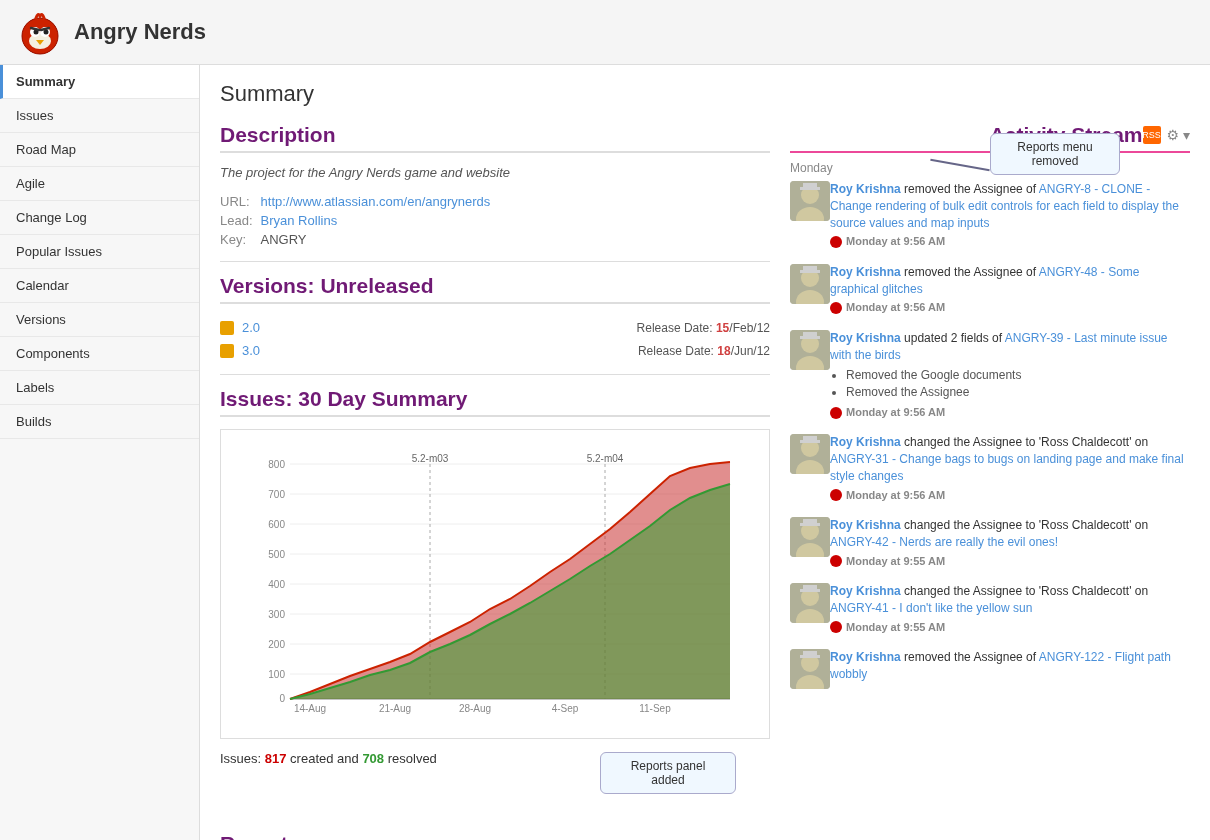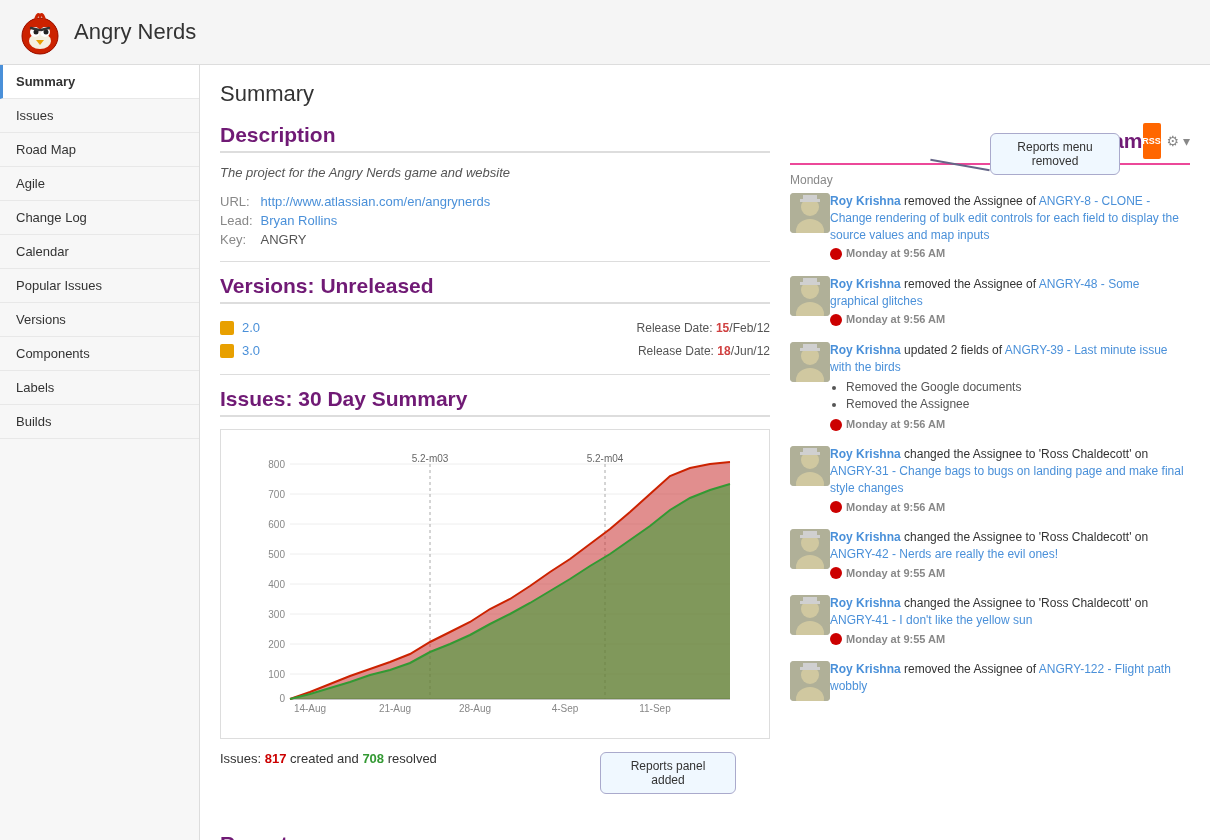--- a/index.html
+++ b/index.html
@@ -12,21 +12,21 @@
       padding: 8px 16px;
       display: flex;
       align-items: center;
       gap: 10px;
     }
     #header .logo-icon {
       width: 48px; height: 48px;
     }
     #header .app-title {
       font-size: 22px;
-      font-weight: normal;
+      font-weight: bold;
       color: #333;
     }
 
     
     #layout {
       display: flex;
       background: #fff;
       min-height: calc(840px - 70px);
     }
 
@@ -147,24 +147,24 @@
     .activity-header {
       display: flex;
       align-items: center;
       justify-content: flex-end;
       margin-bottom: 8px;
       border-bottom: 2px solid #ec4899;
       padding-bottom: 4px;
     }
     .activity-controls { display: flex; align-items: center; gap: 6px; }
     .rss-icon {
-      width: 18px; height: 36px;
+      width: 18px; height: 18px;
       background: #f60;
       display: flex; align-items: center; justify-content: center;
-      color: white; font-size: 9px; font-weight: bold;
+      color: white; font-size: 9px; font-weight: normal;
       border-radius: 2px;
       cursor: pointer;
     }
     .gear-btn {
       background: none; border: none; cursor: pointer;
       color: #888; font-size: 14px;
     }
 
     .day-label { color: #888; font-size: 12px; margin: 8px 0 6px; }
 
@@ -241,22 +241,22 @@
 </div>
 
 <div id="layout">
 
   <nav id="sidebar">
     <a class="sidebar-item active">Summary</a>
     <a class="sidebar-item">Issues</a>
     <a class="sidebar-item">Road Map</a>
     <a class="sidebar-item">Agile</a>
     <a class="sidebar-item">Change Log</a>
+    <a class="sidebar-item">Popular Issues</a>
     <a class="sidebar-item">Calendar</a>
-    <a class="sidebar-item">Popular Issues</a>
     <a class="sidebar-item">Versions</a>
     <a class="sidebar-item">Components</a>
     <a class="sidebar-item">Labels</a>
     <a class="sidebar-item">Builds</a>
   </nav>
 
   <main id="main">
 
     <div class="callout" style="top: 68px; right: 90px; width: 130px;">
       Reports menu<br>removed

